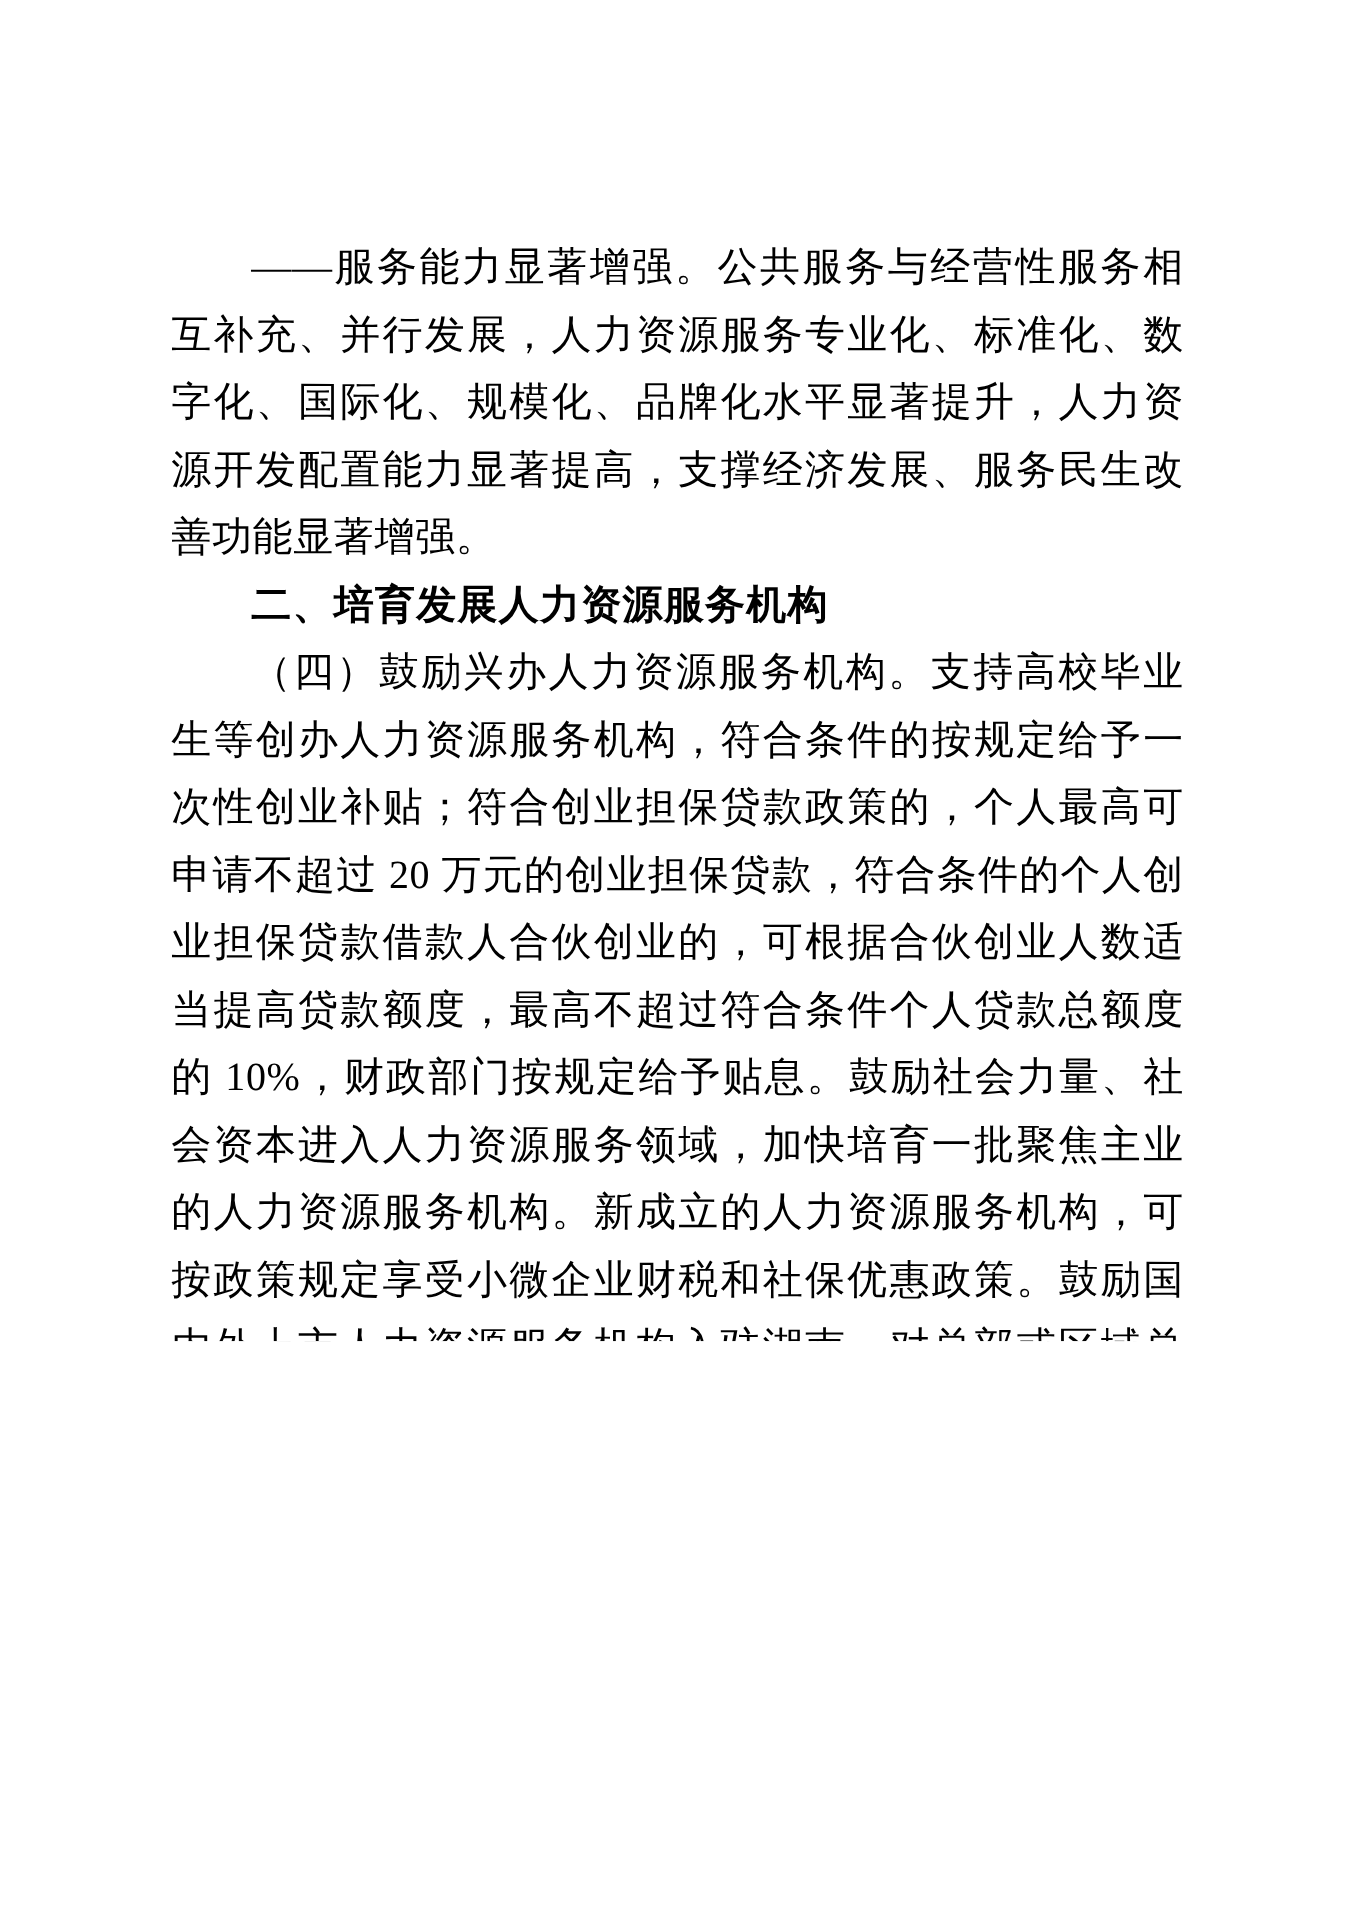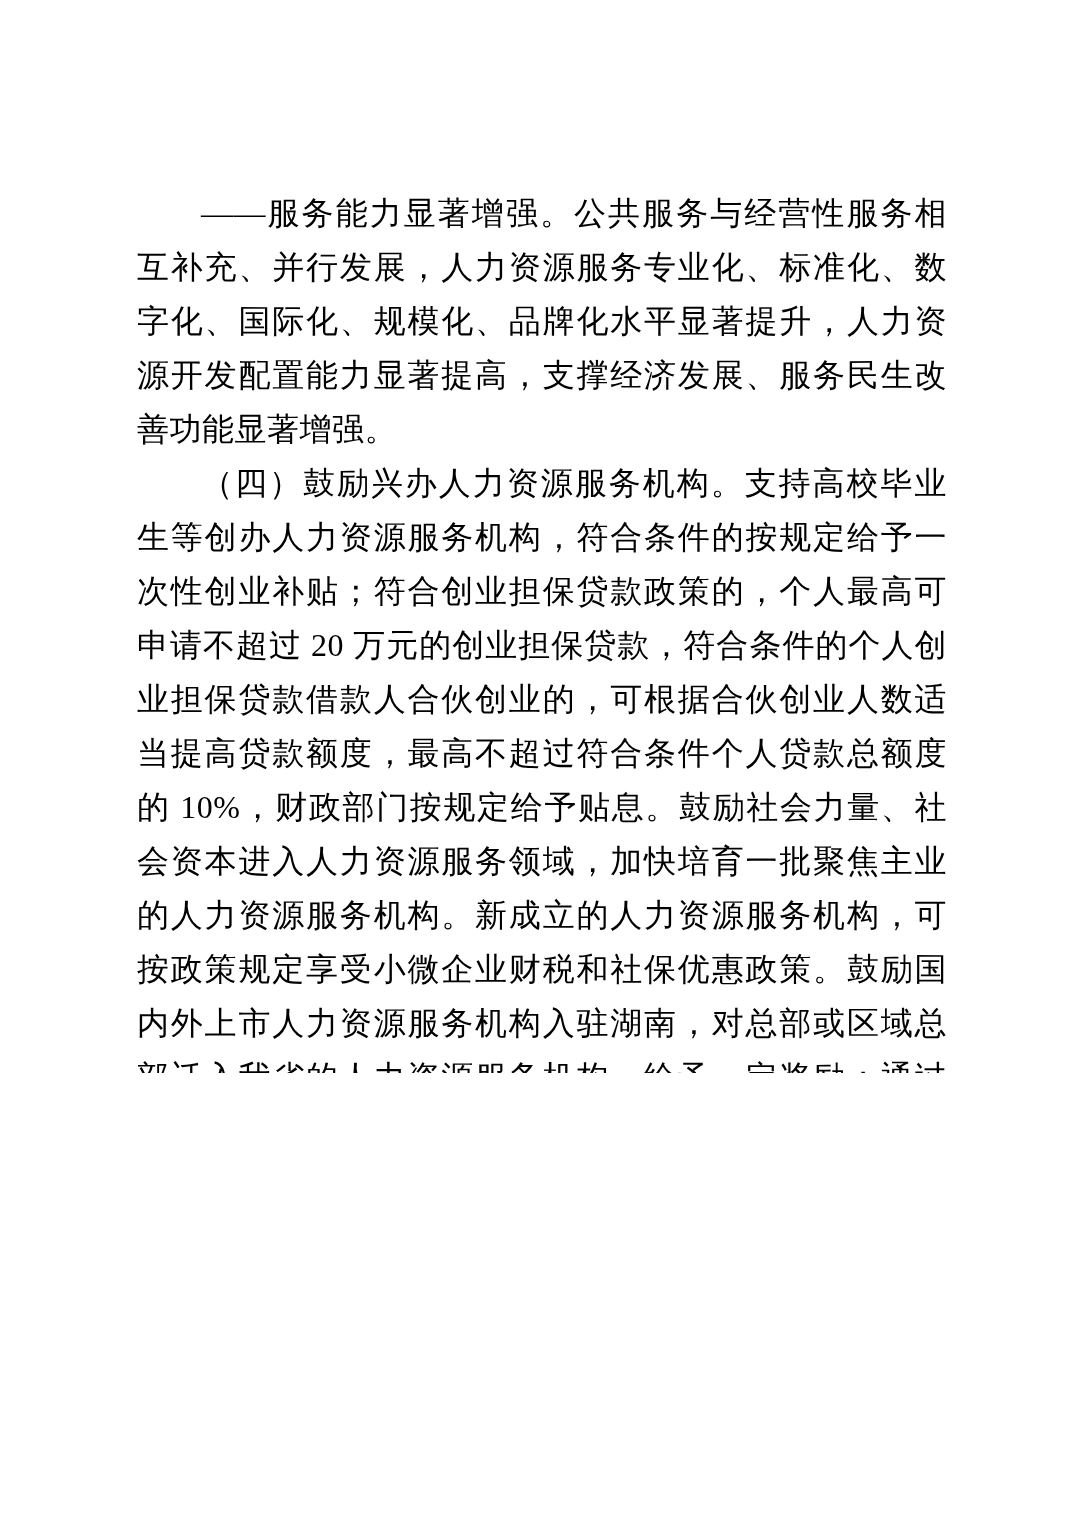--- a/index.html
+++ b/index.html
@@ -62,20 +62,21 @@
 </head>
 <body>
 
 <div class="page">
 
   <div class="body-text">
 
     <p class="para"><span class="lead-kai">——服务能力显著增强。</span><span>公共服务与经营性服务相互补充、并行发展，人力资源服务专业化、标准化、数字化、国际化、规模化、品牌化水平显著提升，人力资源开发配置能力显著提高，支撑经济发展、服务民生改善功能显著增强。</span></p>
 
 
+    <h2 class="section-heading">二、培育发展人力资源服务机构</h2>
 
     <p class="para"><span class="lead-bold">（四）鼓励兴办人力资源服务机构。</span><span>支持高校毕业生等创办人力资源服务机构，符合条件的按规定给予一次性创业补贴；符合创业担保贷款政策的，个人最高可申请不超过 20 万元的创业担保贷款，符合条件的个人创业担保贷款借款人合伙创业的，可根据合伙创业人数适当提高贷款额度，最高不超过符合条件个人贷款总额度的 10%，财政部门按规定给予贴息。鼓励社会力量、社会资本进入人力资源服务领域，加快培育一批聚焦主业的人力资源服务机构。新成立的人力资源服务机构，可按政策规定享受小微企业财税和社保优惠政策。鼓励国内外上市人力资源服务机构入驻湖南，对总部或区域总部迁入我省的人力资源服务机构，给予一定奖励；通过合资、收购、参股、联营等多种方式与本地机构开展合作的，当地政府可予以奖励。鼓励人力资源服务机构</span></p>
 
   </div>
 
   <div class="footer-page-number">- 4 -</div>
 
 </div>
 
 </body></html>

